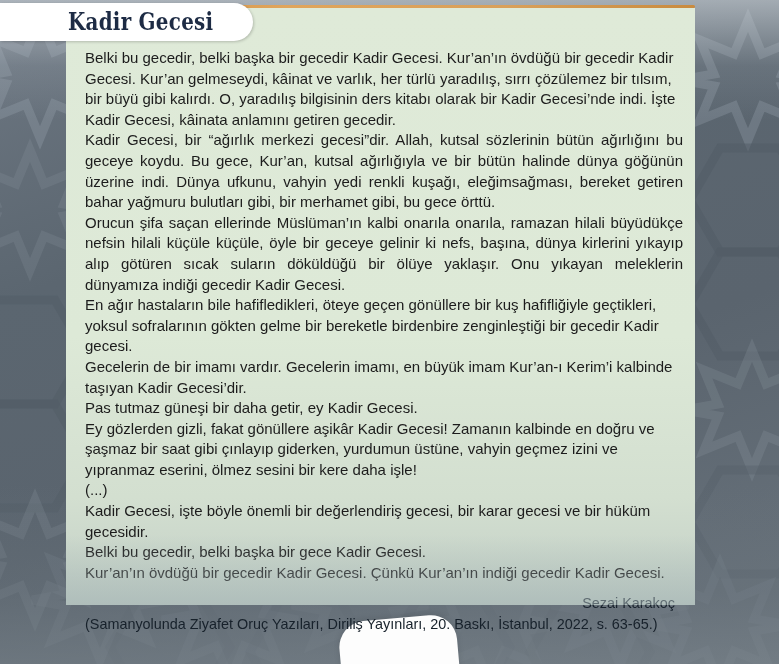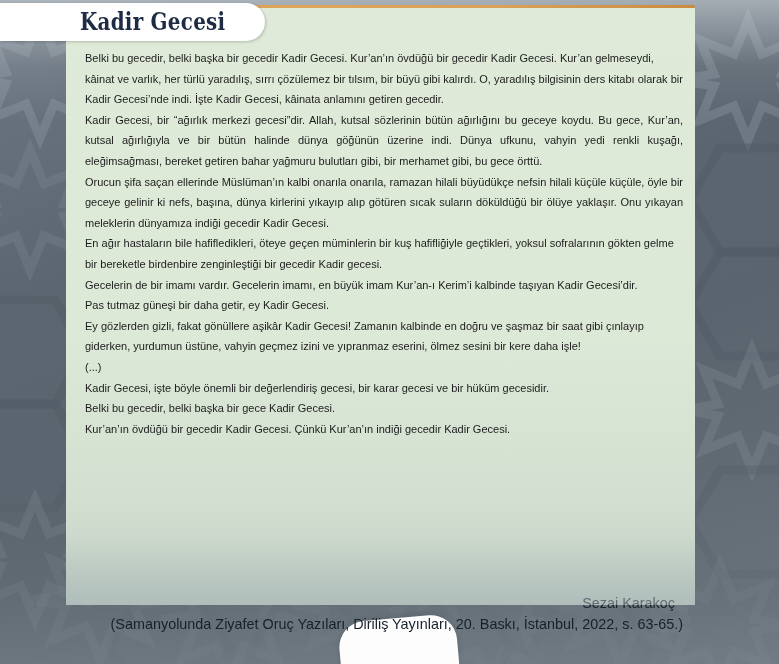--- a/index.html
+++ b/index.html
@@ -94,21 +94,20 @@
     left: 0;
     top: 3px;
     width: 253px;
     height: 38px;
     background: #ffffff;
     border-radius: 0 19px 19px 0;
     box-shadow: 1px 1px 3px rgba(0,0,0,.20);
     display: flex;
     align-items: center;
     z-index: 6;
-    padding-left: 12px;
   }
   .title-text {
     margin-left: 68px;
     font-family: "DejaVu Serif", serif;
     font-weight: bold;
     font-size: 24px;
     line-height: 1;
     letter-spacing: .3px;
     color: #1d2b44;
     font-stretch: condensed;
@@ -117,21 +116,21 @@
     white-space: nowrap;
   }
 
   
   .body-text {
     position: absolute;
     left: 19px;
     top: 40px;
     width: 598px;
     color: #1c1c1c;
-    font-size: 11px;
+    font-size: 15px;
     line-height: 20.6px;
     text-align: justify;
     text-justify: inter-word;
   }
   .body-text p {
     margin: 0 0 0 0;
     text-align: justify;
   }
   .body-text p.plain {
     text-align: left;
@@ -144,21 +143,21 @@
     width: 598px;
     color: #17212b;
     font-size: 14.4px;
     line-height: 21px;
   }
   .attr-author {
     text-align: right;
     padding-right: 8px;
   }
   .attr-source {
-    text-align: right;
+    text-align: left;
     white-space: nowrap;
   }
 </style>
 </head>
 <body>
 
 <div class="page">
 
   <div class="bg-base"></div>
 
@@ -201,21 +200,21 @@
   <div class="bottom-shape"></div>
 
   <div class="top-rule"></div>
 
   <div class="content">
 
     <div class="body-text">
       <p class="plain">Belki bu gecedir, belki başka bir gecedir Kadir Gecesi. Kur’an’ın övdüğü bir gecedir Kadir Gecesi. Kur’an gelmeseydi, kâinat ve varlık, her türlü yaradılış, sırrı çözülemez bir tılsım, bir büyü gibi kalırdı. O, yaradılış bilgisinin ders kitabı olarak bir Kadir Gecesi’nde indi. İşte Kadir Gecesi, kâinata anlamını getiren gecedir.</p>
       <p>Kadir Gecesi, bir “ağırlık merkezi gecesi”dir. Allah, kutsal sözlerinin bütün ağırlığını bu geceye koydu. Bu gece, Kur’an, kutsal ağırlığıyla ve bir bütün halinde dünya göğünün üzerine indi. Dünya ufkunu, vahyin yedi renkli kuşağı, eleğimsağması, bereket getiren bahar yağmuru bulutları gibi, bir merhamet gibi, bu gece örttü.</p>
       <p>Orucun şifa saçan ellerinde Müslüman’ın kalbi onarıla onarıla, ramazan hilali büyüdükçe nefsin hilali küçüle küçüle, öyle bir geceye gelinir ki nefs, başına, dünya kirlerini yıkayıp alıp götüren sıcak suların döküldüğü bir ölüye yaklaşır. Onu yıkayan meleklerin dünyamıza indiği gecedir Kadir Gecesi.</p>
-      <p class="plain">En ağır hastaların bile hafifledikleri, öteye geçen müminlerin bir kuş hafifliğiyle geçtikleri, yoksul sofralarının gökten gelme bir bereketle birdenbire zenginleştiği bir gecedir Kadir gecesi.</p>
+      <p class="plain">En ağır hastaların bile hafifledikleri, öteye geçen gönüllere bir kuş hafifliğiyle geçtikleri, yoksul sofralarının gökten gelme bir bereketle birdenbire zenginleştiği bir gecedir Kadir gecesi.</p>
       <p class="plain">Gecelerin de bir imamı vardır. Gecelerin imamı, en büyük imam Kur’an-ı Kerim’i kalbinde taşıyan Kadir Gecesi’dir.</p>
       <p class="plain">Pas tutmaz güneşi bir daha getir, ey Kadir Gecesi.</p>
       <p class="plain">Ey gözlerden gizli, fakat gönüllere aşikâr Kadir Gecesi! Zamanın kalbinde en doğru ve şaşmaz bir saat gibi çınlayıp giderken, yurdumun üstüne, vahyin geçmez izini ve yıpranmaz eserini, ölmez sesini bir kere daha işle!</p>
       <p class="plain">(...)</p>
       <p class="plain">Kadir Gecesi, işte böyle önemli bir değerlendiriş gecesi, bir karar gecesi ve bir hüküm gecesidir.</p>
       <p class="plain">Belki bu gecedir, belki başka bir gece Kadir Gecesi.</p>
       <p class="plain">Kur’an’ın övdüğü bir gecedir Kadir Gecesi. Çünkü Kur’an’ın indiği gecedir Kadir Gecesi.</p>
     </div>
 
     <div class="attribution">

